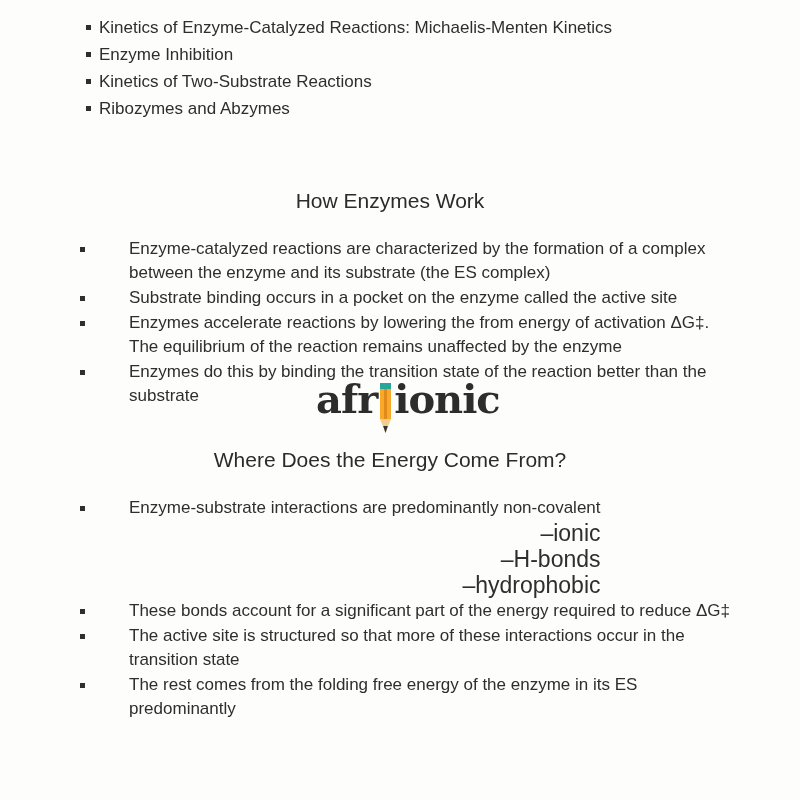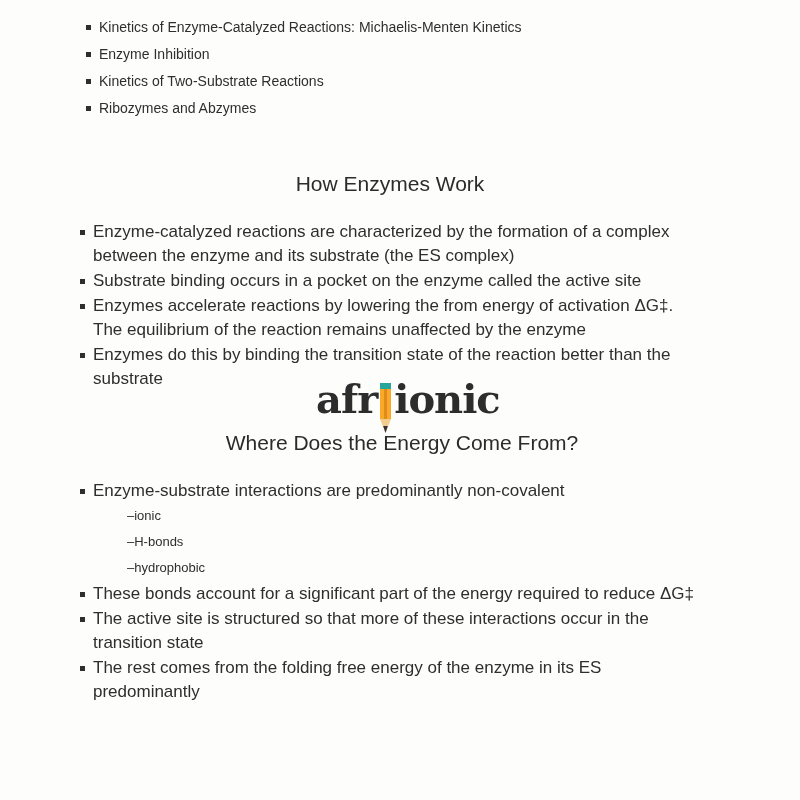--- a/index.html
+++ b/index.html
@@ -18,65 +18,67 @@
   }
 
   
   .intro-list {
     margin: 0;
     padding: 14px 0 0 86px;
   }
   .intro-item {
     display: flex;
     line-height: 27px;
-    font-size: 14px;
+    font-size: 17px;
   }
 
   .sq {
     flex: none;
     width: 5px;
     height: 5px;
     background: #2e2e2e;
     margin-right: 8px;
     margin-top: 11px;
   }
 
   
   .slide-title {
     width: 780px;
     text-align: center;
     font-size: 21px;
     line-height: 28px;
     color: #2b2b2b;
   }
-  .title-how { margin-top: 48px; }
-  .title-energy { margin-top: 38px; padding-left: 12px; }
+  .title-how { margin-top: 65px; }
+  .title-energy { margin-top: 38px; }
 
   
   .bullets {
     margin-top: 22px;
     padding-left: 80px;
     width: 650px;
   }
   .bullet {
     display: flex;
     margin-bottom: 1px;
+    gap: 36px;
   }
   .bullet .sq { margin-top: 10px; }
   .bl { min-width: 0; }
   .line {
     font-size: 17px;
     line-height: 24px;
     white-space: nowrap;
   }
   .subline {
-    font-size: 13px;
+    font-size: 23px;
     line-height: 26px;
     padding-left: 34px;
     white-space: nowrap;
+    text-align: right;
   }
 
   
   .watermark {
     position: absolute;
     left: 316px;
     top: 378px;
     display: inline-flex;
     pointer-events: none;
   }

